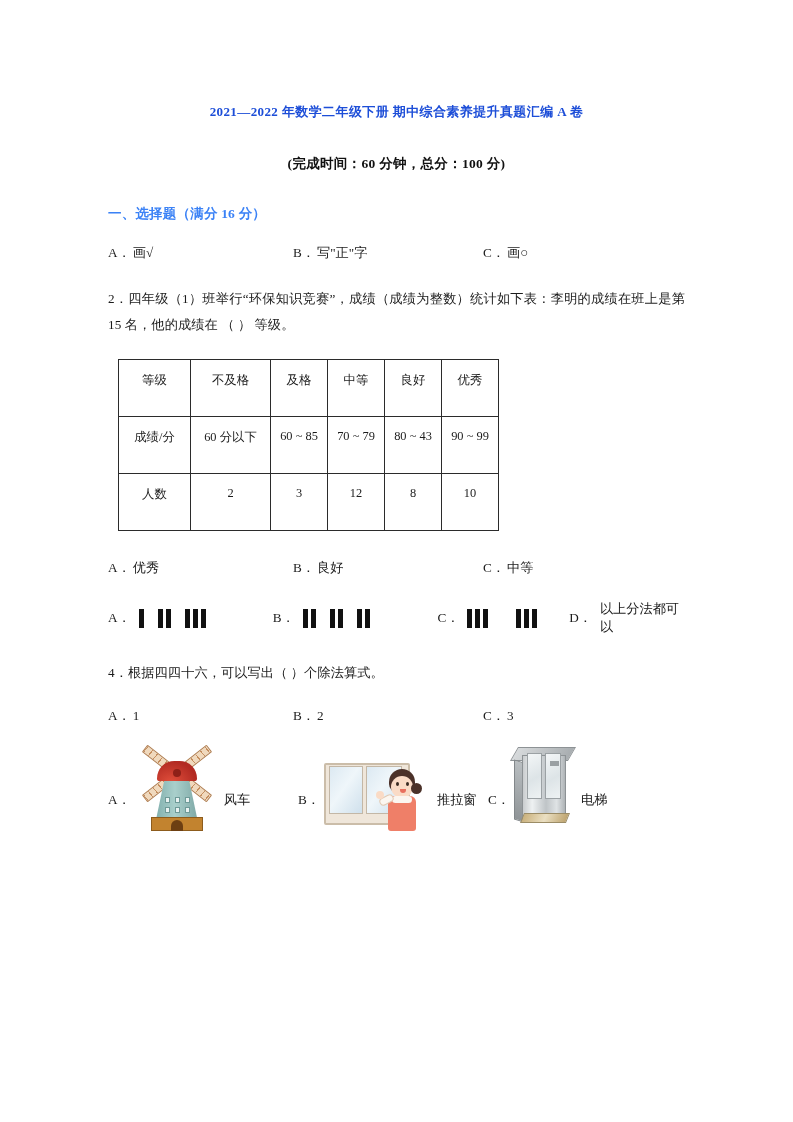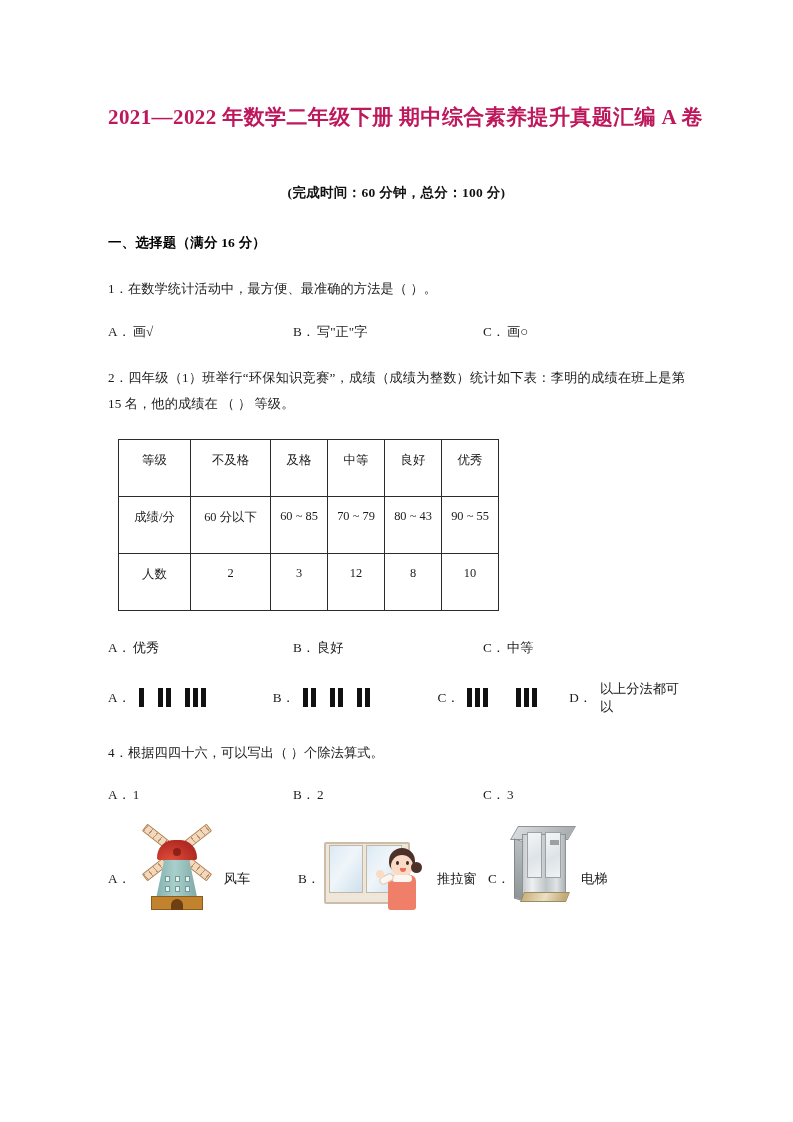--- a/index.html
+++ b/index.html
@@ -16,43 +16,43 @@
   .page {
     position: relative;
     width: 793px;
     height: 1122px;
     padding: 0 108px;
   }
 
   
   .doc-title {
     margin-top: 104px;
-    text-align: right;
-    color: #be185d;
-    font-size: 21px;
+    text-align: center;
+    color: #1d4ed8;
+    font-size: 13px;
     font-weight: bold;
     letter-spacing: .4px;
     line-height: 1.3;
     white-space: nowrap;
   }
   .doc-subtitle {
-    margin-top: 53px;
+    margin-top: 34px;
     text-align: center;
     font-size: 13.5px;
     font-weight: bold;
     color: #111;
     letter-spacing: .3px;
   }
 
   
   .section-heading {
     margin-top: 32px;
     font-size: 13.5px;
     font-weight: bold;
-    color: #000000;
+    color: #3b82f6;
     letter-spacing: .2px;
   }
 
   
   .question {
     margin-top: 24px;
     font-size: 13.2px;
     line-height: 1.95;
     color: #1b1b1b;
     letter-spacing: .1px;
@@ -247,21 +247,20 @@
 </head>
 <body>
 
 <div class="page">
 
   <div class="doc-title">2021—2022 年数学二年级下册 期中综合素养提升真题汇编 A 卷</div>
   <div class="doc-subtitle">(完成时间：60 分钟，总分：100 分)</div>
 
   <div class="section-heading">一、选择题（满分 16 分）</div>
 
-  <div class="question">1．在数学统计活动中，最方便、最准确的方法是（        ）。</div>
   <div class="options">
     <div class="opt opt-a">
       <span class="opt-lbl">A．</span>
       <span>画√</span>
     </div>
     <div class="opt opt-b">
       <span class="opt-lbl">B．</span>
       <span>写"正"字</span>
     </div>
     <div class="opt opt-c">
@@ -282,21 +281,21 @@
         <td class="cold">中等</td>
         <td class="cold">良好</td>
         <td class="cold">优秀</td>
       </tr>
       <tr>
         <td class="col0">成绩/分</td>
         <td class="col1">60 分以下</td>
         <td class="cold">60 ~ 85</td>
         <td class="cold">70 ~ 79</td>
         <td class="cold">80 ~ 43</td>
-        <td class="cold">90 ~ 55</td>
+        <td class="cold">90 ~ 99</td>
       </tr>
       <tr>
         <td class="col0">人数</td>
         <td class="col1">2</td>
         <td class="cold">3</td>
         <td class="cold">12</td>
         <td class="cold">8</td>
         <td class="cold">10</td>
       </tr>
     </tbody>

